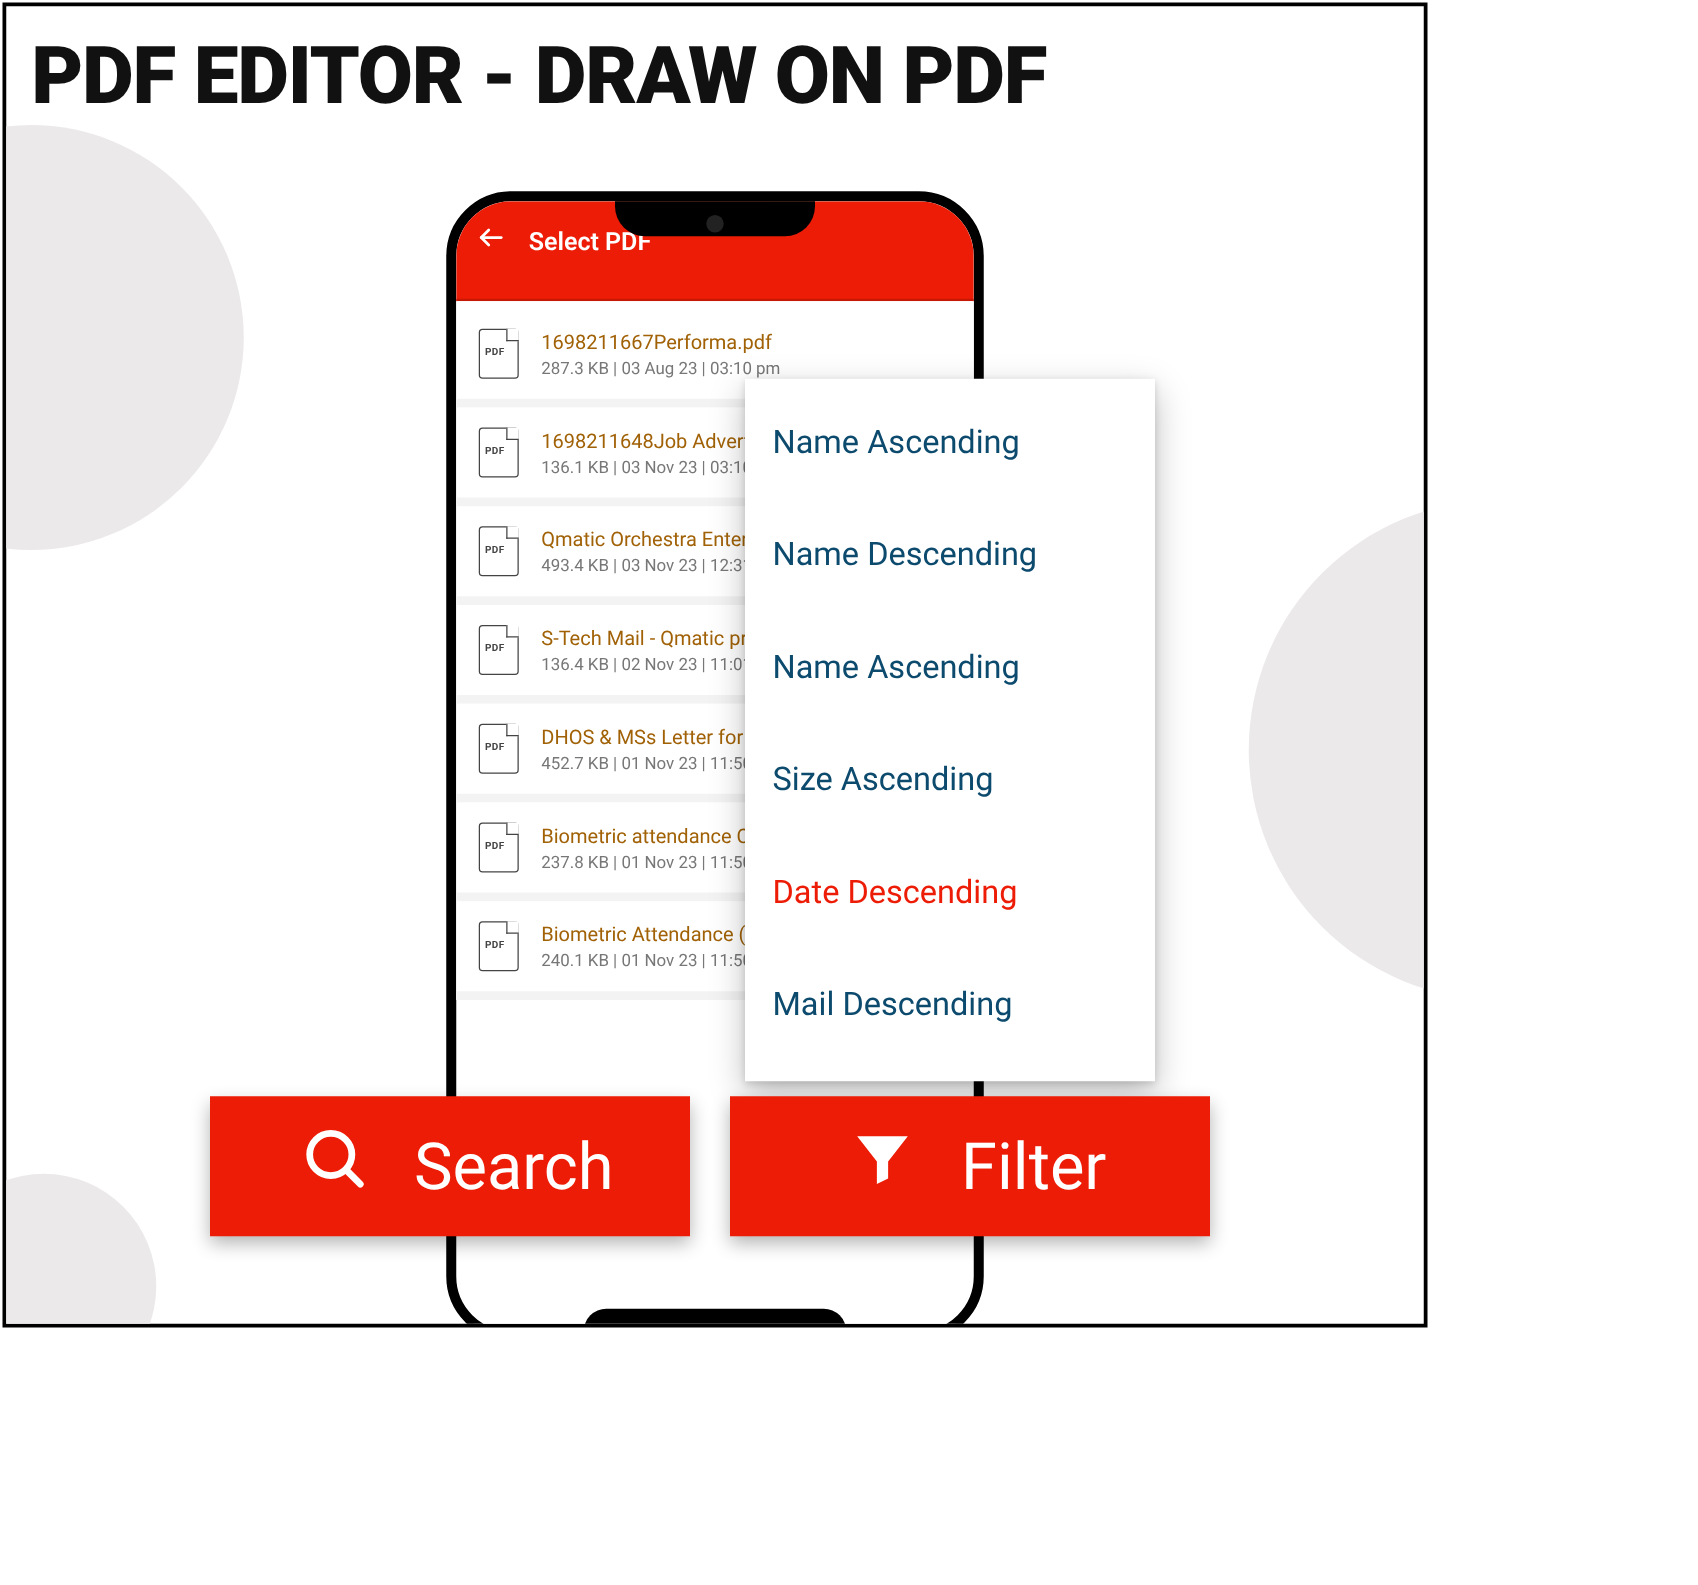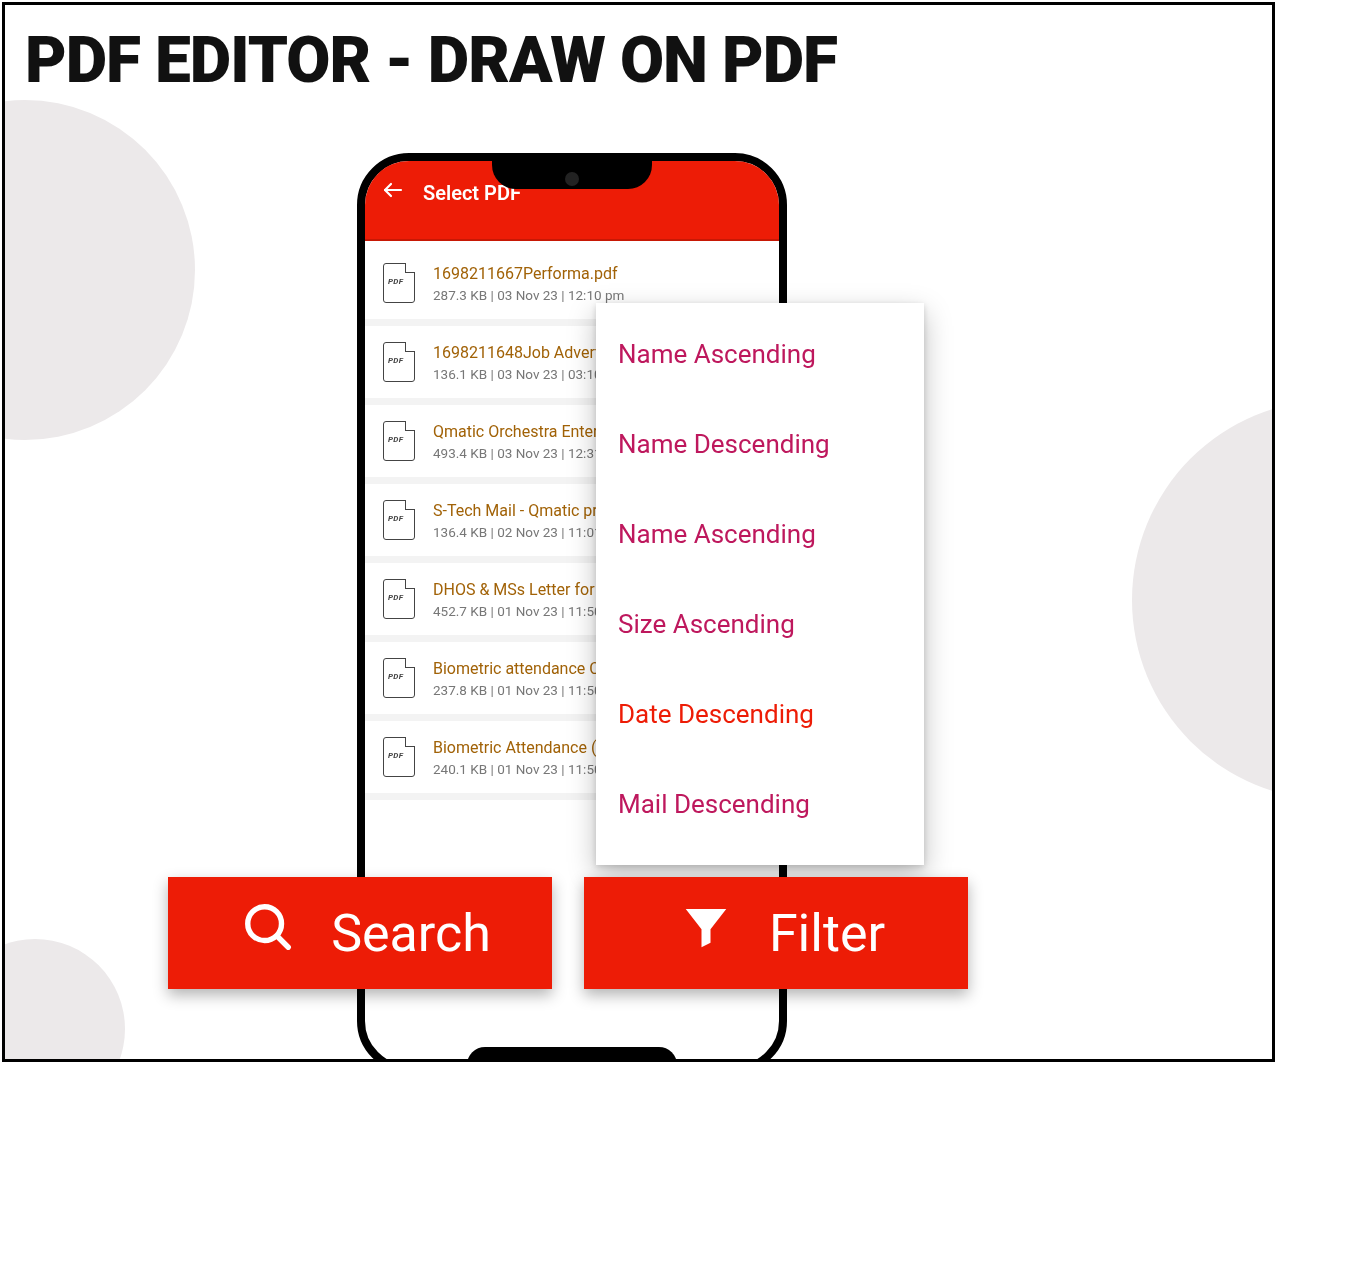--- a/index.html
+++ b/index.html
@@ -4,21 +4,21 @@
   <style>
     * { margin: 0; padding: 0; box-sizing: border-box; }
     body {
       font-family: -apple-system, BlinkMacSystemFont, 'Segoe UI', Roboto, Helvetica, Arial, sans-serif;
       background: #fff;
       width: 1358px;
       height: 1268px;
       overflow: hidden;
     }
     .outer-frame {
-      width: 1273px;
+      width: 1140px;
       height: 1060px;
       margin: 2px;
       border: 3px solid #000;
       position: relative;
       overflow: hidden;
       background: #fff;
     }
     .deco-circle {
       position: absolute;
       border-radius: 50%;
@@ -117,21 +117,20 @@
       gap: 18px;
     }
     .pdf-item:first-child { padding-top: 22px; }
     .pdf-icon {
       width: 32px;
       height: 40px;
       border: 1.5px solid #444;
       border-radius: 3px;
       position: relative;
       flex-shrink: 0;
-      font-style: italic;
     }
     .pdf-icon::before {
       content: "";
       position: absolute;
       right: -1px;
       top: -1px;
       width: 9px;
       height: 9px;
       border-left: 1.5px solid #444;
       border-bottom: 1.5px solid #444;
@@ -166,21 +165,21 @@
       z-index: 6;
       left: 591px;
       top: 298px;
       width: 328px;
       background: #fff;
       box-shadow: 0 10px 26px rgba(0,0,0,.25), 0 2px 6px rgba(0,0,0,.15);
       padding: 6px 0 16px 0;
     }
     .filter-option {
       font-size: 26px;
-      color: #be185d;
+      color: #0c4a6e;
       padding: 30px 22px;
       cursor: pointer;
     }
     .filter-option.selected { color: #ed1c06; }
 
     .action-btns {
       position: absolute;
       z-index: 7;
       left: 163px;
       top: 872px;
@@ -228,21 +227,21 @@
       <span class="header-title">Select PDF</span>
     </div>
 
     <div class="pdf-list" id="pdf-list">
         <div class="pdf-item">
           <div class="pdf-icon">
             <span class="pdf-icon-label">PDF</span>
           </div>
           <div class="pdf-info">
             <div class="pdf-name">1698211667Performa.pdf</div>
-            <div class="pdf-meta">287.3 KB   |   03 Nov 23 | 12:10 pm</div>
+            <div class="pdf-meta">287.3 KB   |   03 Aug 23 | 03:10 pm</div>
           </div>
         </div>
         <div class="pdf-item">
           <div class="pdf-icon">
             <span class="pdf-icon-label">PDF</span>
           </div>
           <div class="pdf-info">
             <div class="pdf-name">1698211648Job Advertise</div>
             <div class="pdf-meta">136.1 KB   |   03 Nov 23 | 03:10</div>
           </div>

